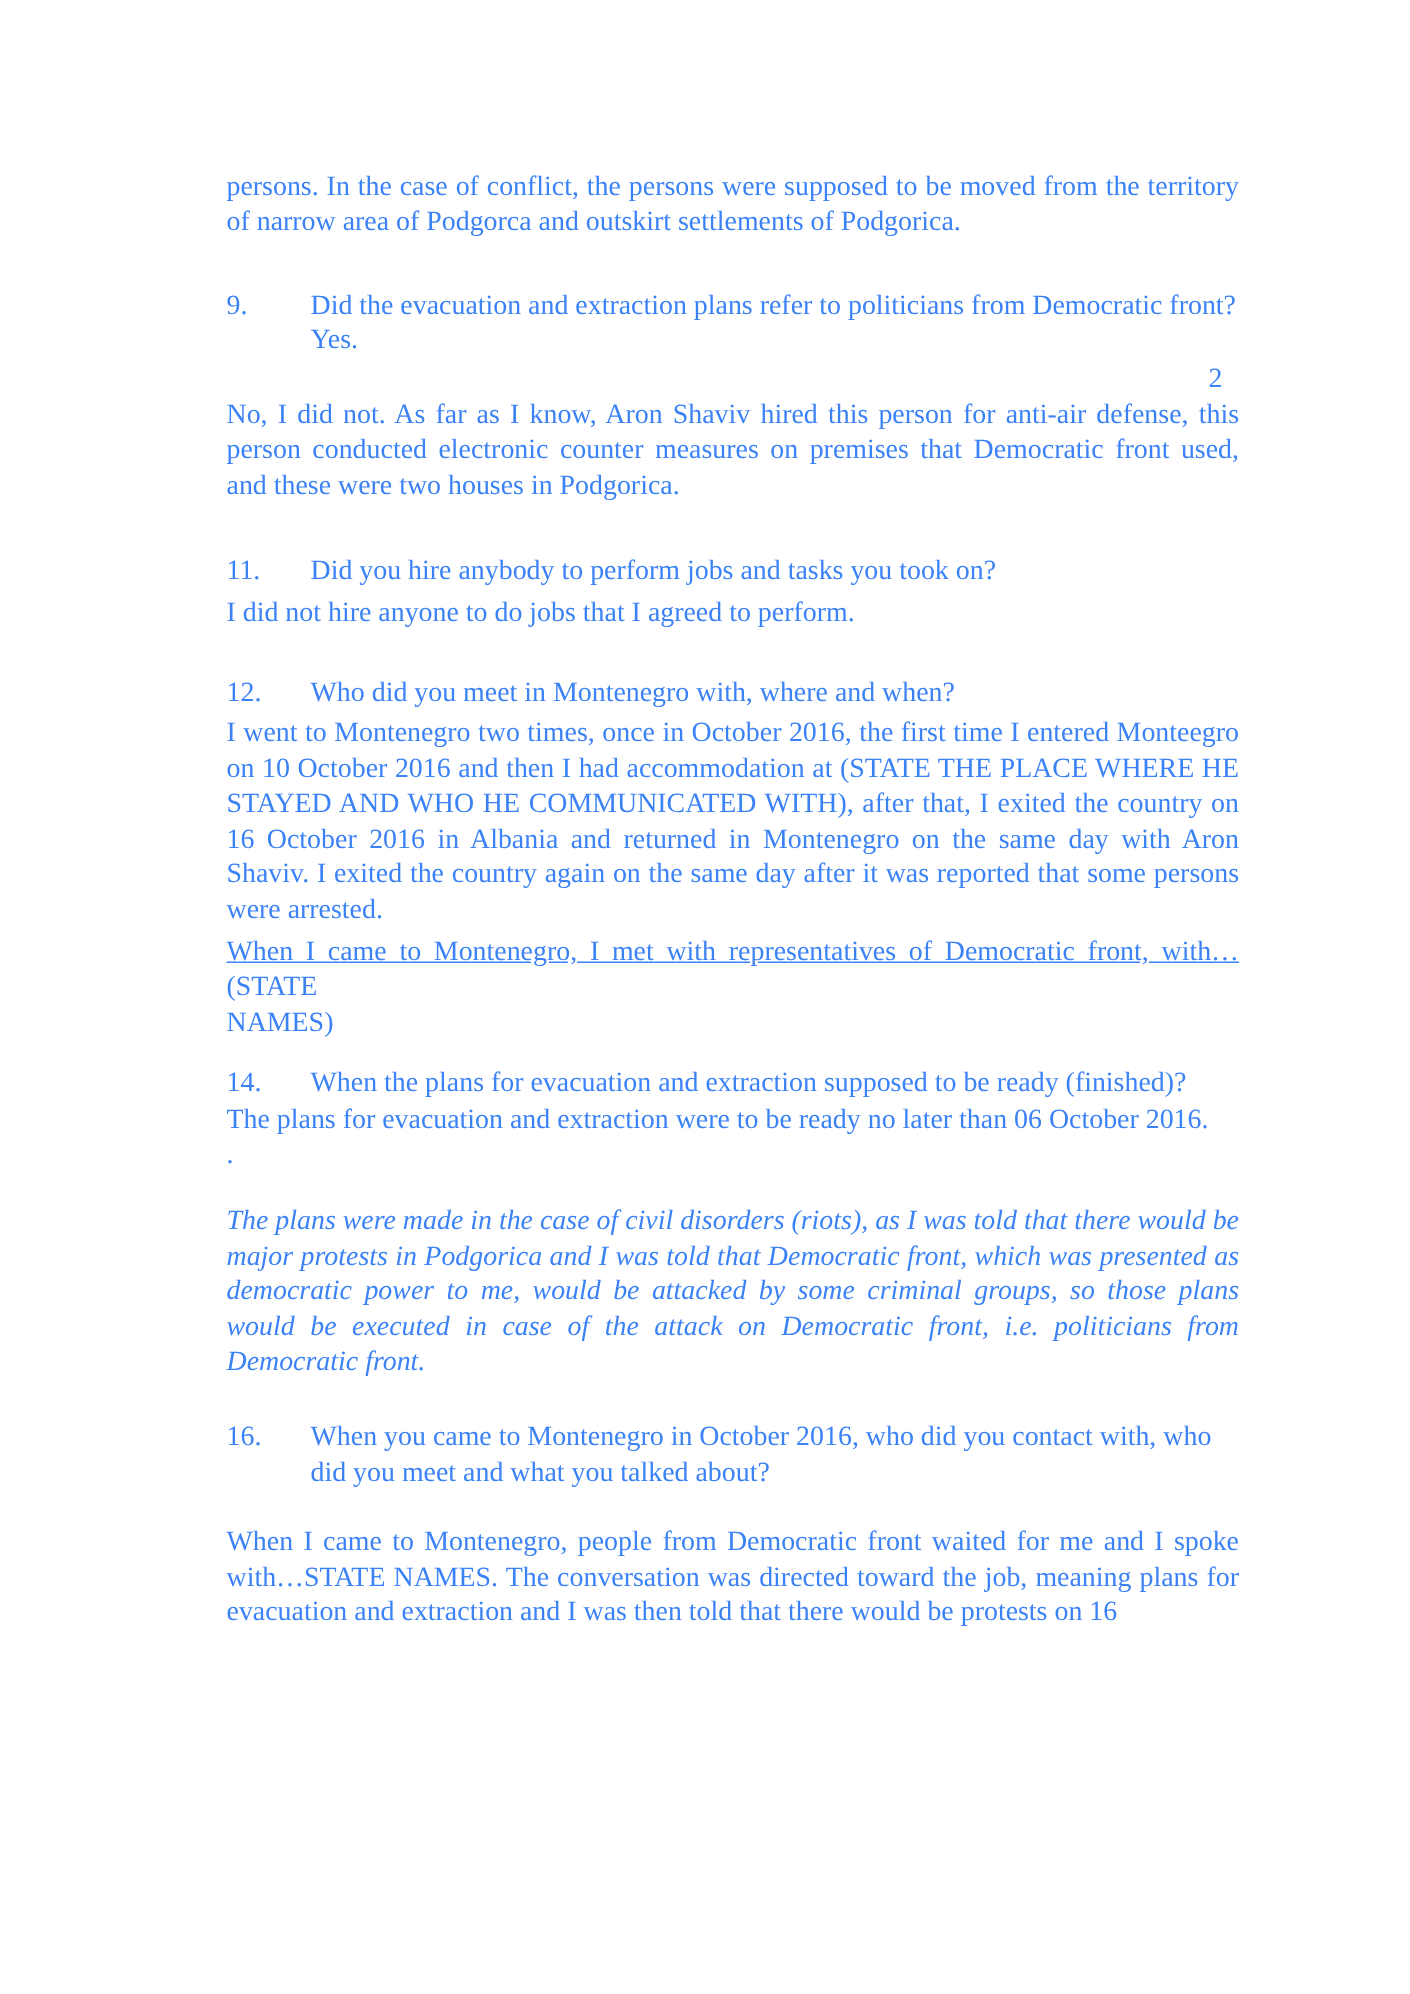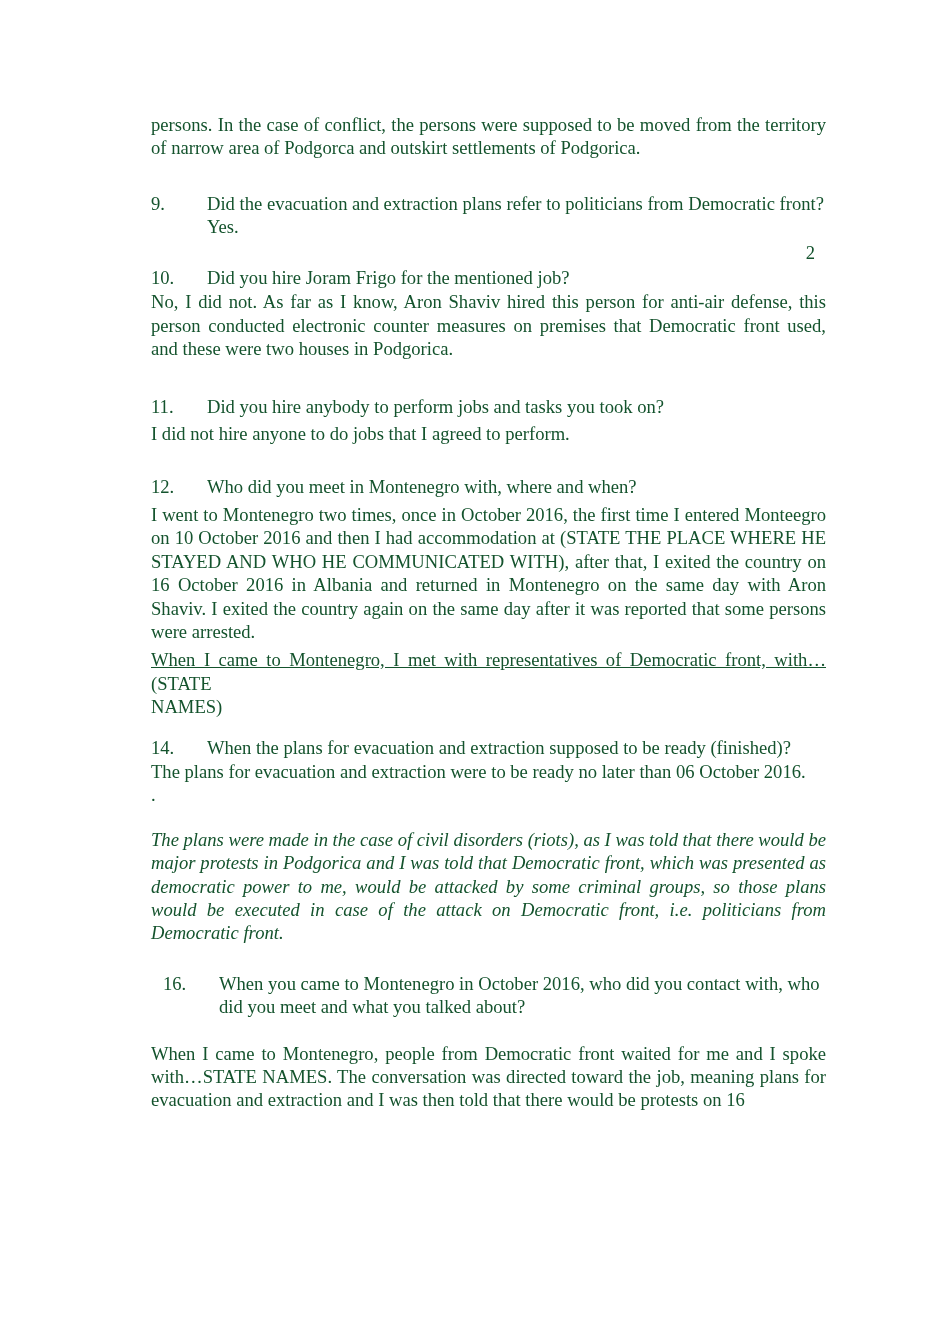--- a/index.html
+++ b/index.html
@@ -6,21 +6,21 @@
     margin: 0;
     padding: 0;
     background: #ffffff;
   }
   .page {
     position: relative;
     width: 940px;
     height: 1329px;
     box-sizing: border-box;
     background: #ffffff;
-    color: #14532d;
+    color: #3b82f6;
     font-family: "Liberation Serif", "DejaVu Serif", serif;
     font-size: 18.6px;
     line-height: 23.4px;
     padding: 113px 114px 0 151px;
     overflow: hidden;
   }
   p { margin: 0; }
   .justify { text-align: justify; }
   .q { display: flex; }
   .q .num { flex: 0 0 56px; width: 56px; }
@@ -35,44 +35,40 @@
   #q11 { margin-top: 34px; }
   #a11 { margin-top: 4px; }
   #q12 { margin-top: 30px; }
   #a12 { margin-top: 4px; }
   #q13 { margin-top: 30px; }
   #a13 { margin-top: 5px; }
   #q14 { margin-top: 17px; }
   #a14 { margin-top: 1px; }
   #q15 { margin-top: 24px; }
   #a15 { margin-top: 21px; font-style: italic; }
-  #q16 { margin-top: 27px; margin-left: 12px; }
+  #q16 { margin-top: 27px; }
   #a16 { margin-top: 23px; }
 </style>
 </head>
 <body>
 
 <div class="page">
 
   <p class="justify">persons. In the case of conflict, the persons were supposed to be moved from the territory of narrow area of Podgorca and outskirt settlements of Podgorica.</p>
 
   <div class="q" id="q9">
     <span class="num">9.</span>
     <div class="qt">
       <div>Did the evacuation and extraction plans refer to politicians from Democratic front?</div>
       <div>Yes.</div>
     </div>
   </div>
 
   <div class="pagenum" id="pagenum">2</div>
 
-  <div class="q" id="q10">
-    <span class="num">10.</span>
-    <div class="qt">Did you hire Joram Frigo for the mentioned job?</div>
-  </div>
   <p class="justify" id="a10">No, I did not. As far as I know, Aron Shaviv hired this person for anti-air defense, this person conducted electronic counter measures on premises that Democratic front used, and these were two houses in Podgorica.</p>
 
   <div class="q" id="q11">
     <span class="num">11.</span>
     <div class="qt">Did you hire anybody to perform jobs and tasks you took on?</div>
   </div>
   <p class="justify" id="a11">I did not hire anyone to do jobs that I agreed to perform.</p>
 
   <div class="q" id="q12">
     <span class="num">12.</span>

